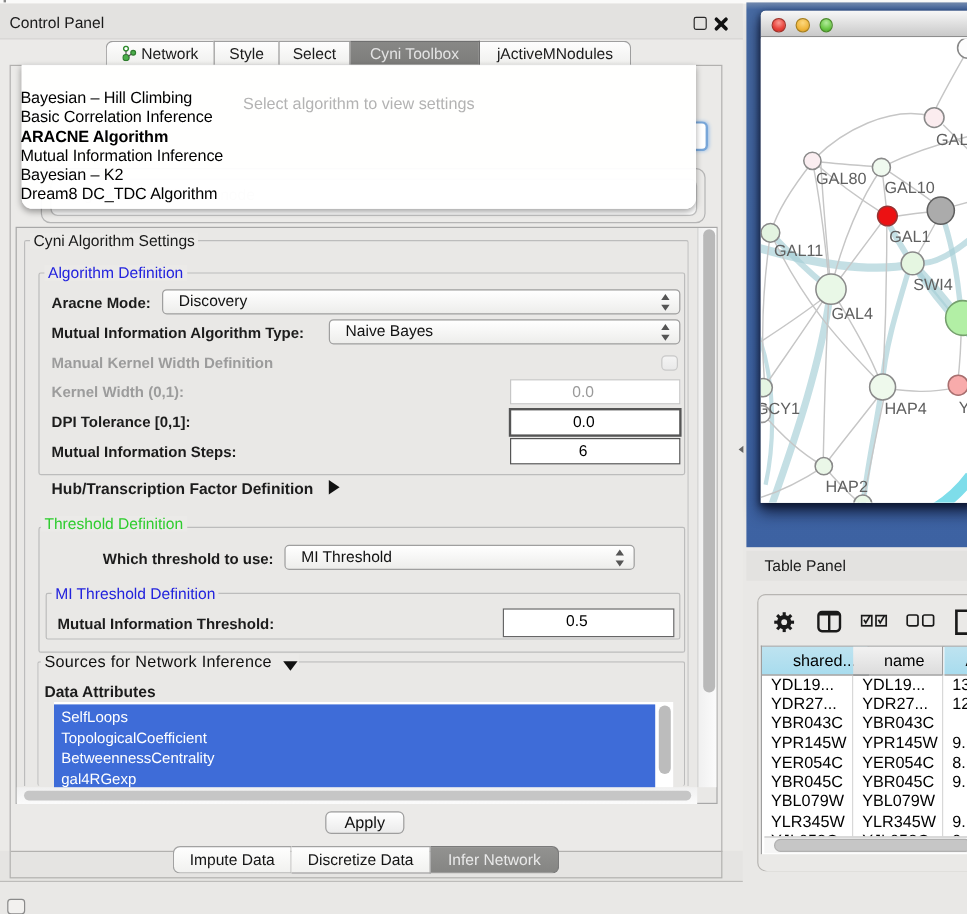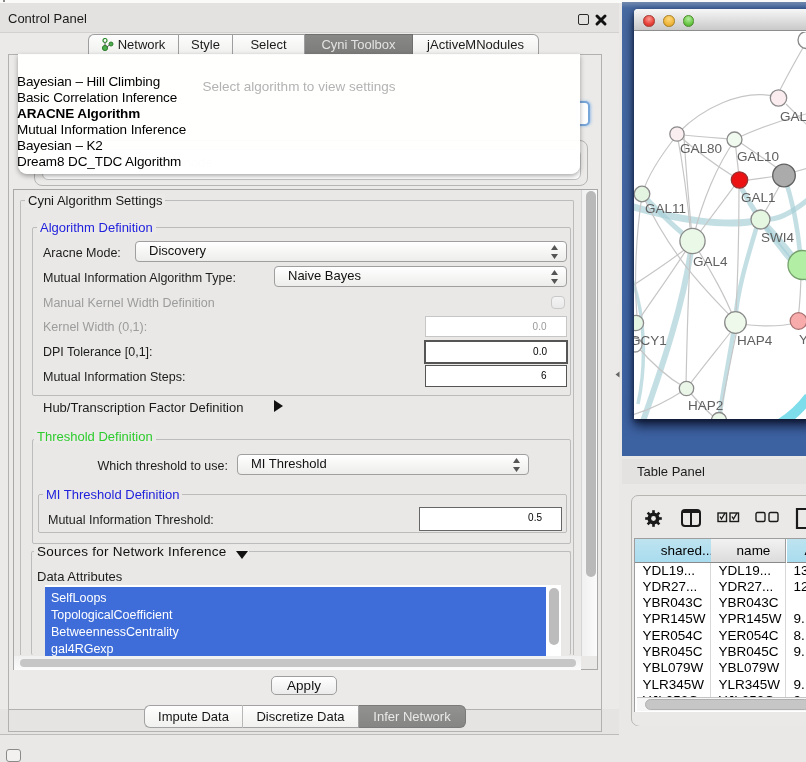--- a/index.html
+++ b/index.html
@@ -1,23 +1,23 @@
 <!DOCTYPE html>
 <html><head>
 <meta charset="utf-8">
 <style>
 *{margin:0;padding:0;box-sizing:border-box}
 html,body{width:806px;height:762px;overflow:hidden;background:#e9e8e6;font-family:"Liberation Sans",sans-serif}
 .a{position:absolute}
 .combo{position:absolute;background:linear-gradient(#ffffff,#ededeb);border:1px solid #9f9f9f;border-radius:4px;font-size:13px;color:#111;line-height:18px;padding-left:9px}
 .carets{position:absolute;right:7px;top:2px;width:9px}
-.field{position:absolute;background:#fff;border:1px solid #4a4a4a;font-size:10px;color:#000;text-align:right;padding-right:19px;line-height:18px}
+.field{position:absolute;background:#fff;border:1px solid #4a4a4a;font-size:13px;color:#000;text-align:center;padding-right:19px;line-height:18px}
 .glabel{position:absolute;background:#ebeae8;padding:0 3px;font-size:13px;line-height:13px}
 .gbox{position:absolute;border:1px solid #bcbcbc;border-radius:2px}
-.rowlbl{position:absolute;font-size:12.5px;font-weight:normal;color:#1c1c1c}
+.rowlbl{position:absolute;font-size:12.5px;font-weight:bold;color:#1c1c1c}
 </style>
 </head>
 <body>
 
 <div class="a" style="left:0;top:0;width:620px;height:762px;background:#e9e8e6"></div>
 <div class="a" style="left:0;top:0;width:806px;height:3px;background:#fafaf9"></div>
 <div class="a" style="left:3px;top:0;width:2px;height:2px;background:#888"></div>
 
 <div class="a" style="left:0;top:3px;width:619px;height:30px;background:#e3e2e0;border-bottom:1px solid #d2d1cf"></div>
 <div class="a" style="left:8px;top:11px;font-size:13px;color:#1a1a1a">Control Panel</div>
@@ -34,21 +34,21 @@
 <div class="a" style="left:8px;top:54px;width:594px;height:678px;border:1px solid #b2b1af"></div>
 <div class="a" style="left:88px;top:34px;height:21px;display:flex;font-size:13px;color:#1b1b1b">
   <div style="width:90px;border:1px solid #9e9e9e;border-right:none;border-radius:6px 0 0 0;background:linear-gradient(#fdfdfd,#f0f0ee);display:flex;align-items:center;justify-content:center">
     <svg width="12" height="13" viewBox="0 0 12 13" style="margin-right:4px">
         <circle cx="3" cy="2.5" r="2" fill="#fff" stroke="#2e8b2e" stroke-width="1.2"></circle>
         <circle cx="3" cy="10" r="2.6" fill="#4cae4c" stroke="#2e7d2e"></circle>
         <circle cx="9" cy="6" r="2" fill="#4cae4c" stroke="#2e7d2e"></circle>
         <path d="M3 4.5 L3 7.5 M4.8 9 L7.5 7" stroke="#555" stroke-width="1"></path>
       </svg>Network</div>
   <div style="width:54px;border:1px solid #9e9e9e;border-right:none;background:linear-gradient(#fdfdfd,#f0f0ee);display:flex;align-items:center;justify-content:center">Style</div>
-  <div style="width:73px;border:1px solid #9e9e9e;background:linear-gradient(#fdfdfd,#f0f0ee);display:flex;align-items:center;justify-content:center">Select</div>
+  <div style="width:60px;border:1px solid #9e9e9e;background:linear-gradient(#fdfdfd,#f0f0ee);display:flex;align-items:center;justify-content:center">Select</div>
   <div style="width:108px;border:1px solid #6f6f6f;border-left:none;background:linear-gradient(#888886,#7c7c7a);color:#e3e3e3;display:flex;align-items:center;justify-content:center">Cyni Toolbox</div>
   <div style="width:126px;border:1px solid #9e9e9e;border-left:none;border-radius:0 6px 0 0;background:linear-gradient(#fdfdfd,#f0f0ee);display:flex;align-items:center;justify-content:center">jActiveMNodules</div>
 </div>
 
 <div class="a" style="left:578px;top:101px;width:12px;height:25px;background:#fff;border:2px solid #78a6d8;border-left:none;border-radius:0 5px 5px 0;box-shadow:1px 0 3px #9cc0e8"></div>
 <div class="a" style="left:34px;top:140px;width:554px;height:46px;border:1px solid #b5b5b5;border-radius:8px"></div>
 <div class="a" style="left:42px;top:149px;width:539px;height:31px;border:1px solid #c0c0c0;border-radius:6px;background:#fff"></div>
 <div class="a" style="left:70px;top:155px;font-size:13px;color:#c4c4c4">gal4 filtered default node</div>
 
 <div class="a" style="left:13px;top:189px;width:585px;height:481px;border:1px solid #a8a8a8;background:#e9e8e6"></div>

